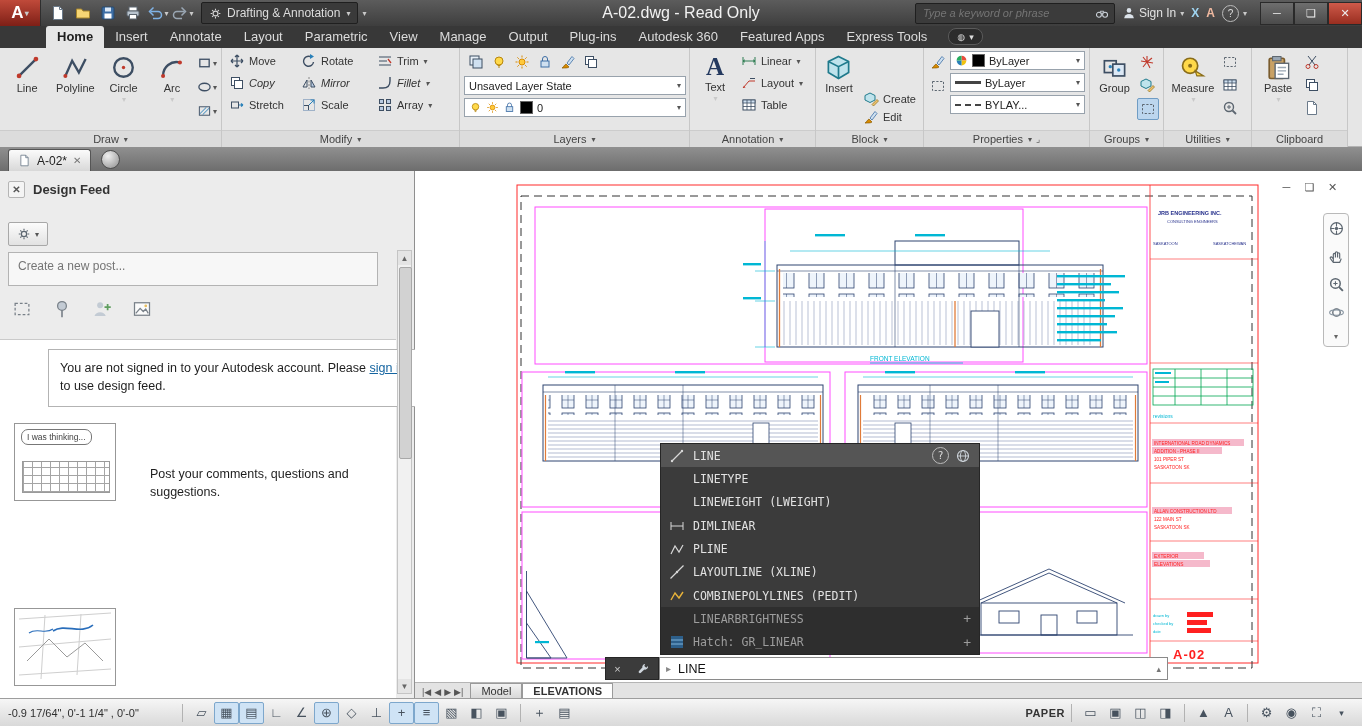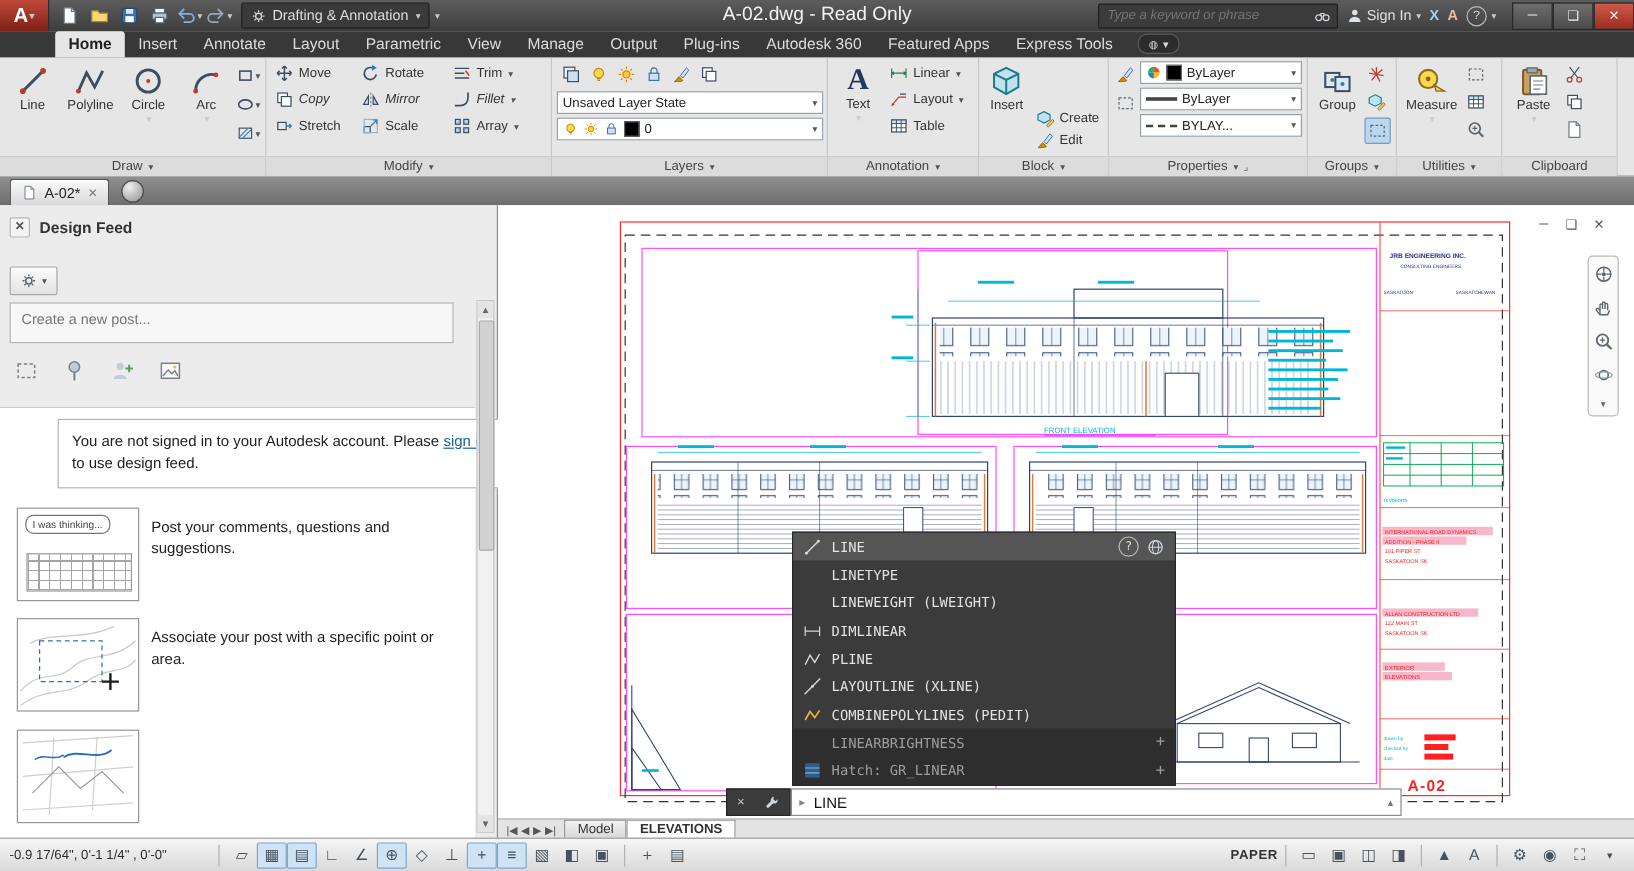--- a/index.html
+++ b/index.html
@@ -76,21 +76,21 @@
     background:linear-gradient(#fcfcfc,#e2e2e2);display:flex;align-items:center;justify-content:center;gap:3px;}
   #pfpost{position:absolute;top:81px;left:8px;width:370px;height:34px;background:#f7f7f7;border:1px solid #b3b3b3;
     box-sizing:border-box;display:flex;align-items:flex-start;padding:5px 7px;}
   #pfpost input{width:100%;border:0;background:transparent;outline:0;font-size:12px;color:#777;}
   #pficons{position:absolute;top:126px;left:10px;display:flex;gap:16px;}
   .pfic{width:24px;height:24px;display:flex;align-items:center;justify-content:center;opacity:.8;}
   #pfwhite{position:absolute;top:168px;left:0;width:396px;height:359px;background:#fff;border-top:1px solid #cacaca;}
   #pfmsg{position:absolute;top:178px;left:8px;width:372px;height:58px;background:#fff;border:1px solid #b3b3b3;
     box-sizing:border-box;padding:9px 11px;font-size:12.5px;color:#1e1e1e;line-height:1.45;margin-left:40px;}
   #pfmsg a{color:#1464a0;}
-  .pfitem{position:absolute;left:14px;display:flex;gap:10px;align-items:flex-start;}
+  .pfitem{position:absolute;left:14px;display:flex;gap:34px;align-items:flex-end;}
   .pfillu{width:102px;height:78px;border:1px solid #979797;background:#fff;position:relative;flex:none;box-sizing:border-box;}
   .pfcap{font-size:12.5px;color:#1e1e1e;width:238px;padding-top:8px;line-height:1.4;}
   .bubble{position:absolute;top:5px;left:6px;border:1px solid #777;border-radius:7px;padding:2px 5px;font-size:8.5px;
     color:#444;background:#fff;white-space:nowrap;}
   .keyboard{position:absolute;bottom:7px;left:7px;width:86px;height:30px;border:1px solid #9a9a9a;
     background-image:repeating-linear-gradient(90deg,#a5a5a5 0 1px,transparent 1px 9px),
                      repeating-linear-gradient(0deg,#a5a5a5 0 1px,transparent 1px 8px);}
   #pfscroll{position:absolute;right:2px;top:79px;width:15px;height:444px;background:#f1f1f1;border:1px solid #c4c4c4;box-sizing:border-box;}
   .sarrow{position:absolute;left:0;width:13px;height:14px;display:flex;align-items:center;justify-content:center;
     color:#666;font-size:8px;background:#e4e4e4;}
@@ -960,32 +960,20 @@
       </div>
 
       <div class="pfitem" style="top:252px;">
         <div class="pfillu">
           <span class="bubble">I was thinking...</span>
           <span class="keyboard"></span>
         </div>
         <div class="pfcap">Post your comments, questions and suggestions.</div>
       </div>
 
-      <div class="pfitem" style="top:344px;">
-        <div class="pfillu">
-          <svg width="100" height="76">
-            <path d="M2,60 C20,40 30,55 48,38 C60,28 80,35 98,18" fill="none" stroke="#c9c9c9"></path>
-            <path d="M2,72 C25,55 40,66 60,50 C75,40 88,46 98,34" fill="none" stroke="#c9c9c9"></path>
-            <path d="M10,20 C30,10 55,18 80,6" fill="none" stroke="#c9c9c9"></path>
-            <rect x="18" y="18" width="52" height="34" fill="none" stroke="#2a6ebb" stroke-dasharray="4 3"></rect>
-            <path d="M70,52 h14 M77,45 v14" stroke="#1a1a1a" stroke-width="2"></path>
-          </svg>
-        </div>
-        <div class="pfcap">Associate your post with a specific point or area.</div>
-      </div>
 
       <div class="pfitem" style="top:437px;">
         <div class="pfillu">
           <svg width="100" height="76">
             <path d="M4,10 L96,4 M4,38 L96,30 M4,66 L96,60 M30,6 L26,70 M66,5 L62,66" stroke="#cfcfcf" fill="none"></path>
             <path d="M12,52 L34,30 L52,48 L70,34 L88,52" fill="none" stroke="#9a9a9a"></path>
             <path d="M38,22 C50,14 66,26 78,16" fill="none" stroke="#2a6ebb" stroke-width="1.6"></path>
             <path d="M14,24 C22,18 30,26 38,20" fill="none" stroke="#2a6ebb" stroke-width="1.2"></path>
           </svg>
         </div>

